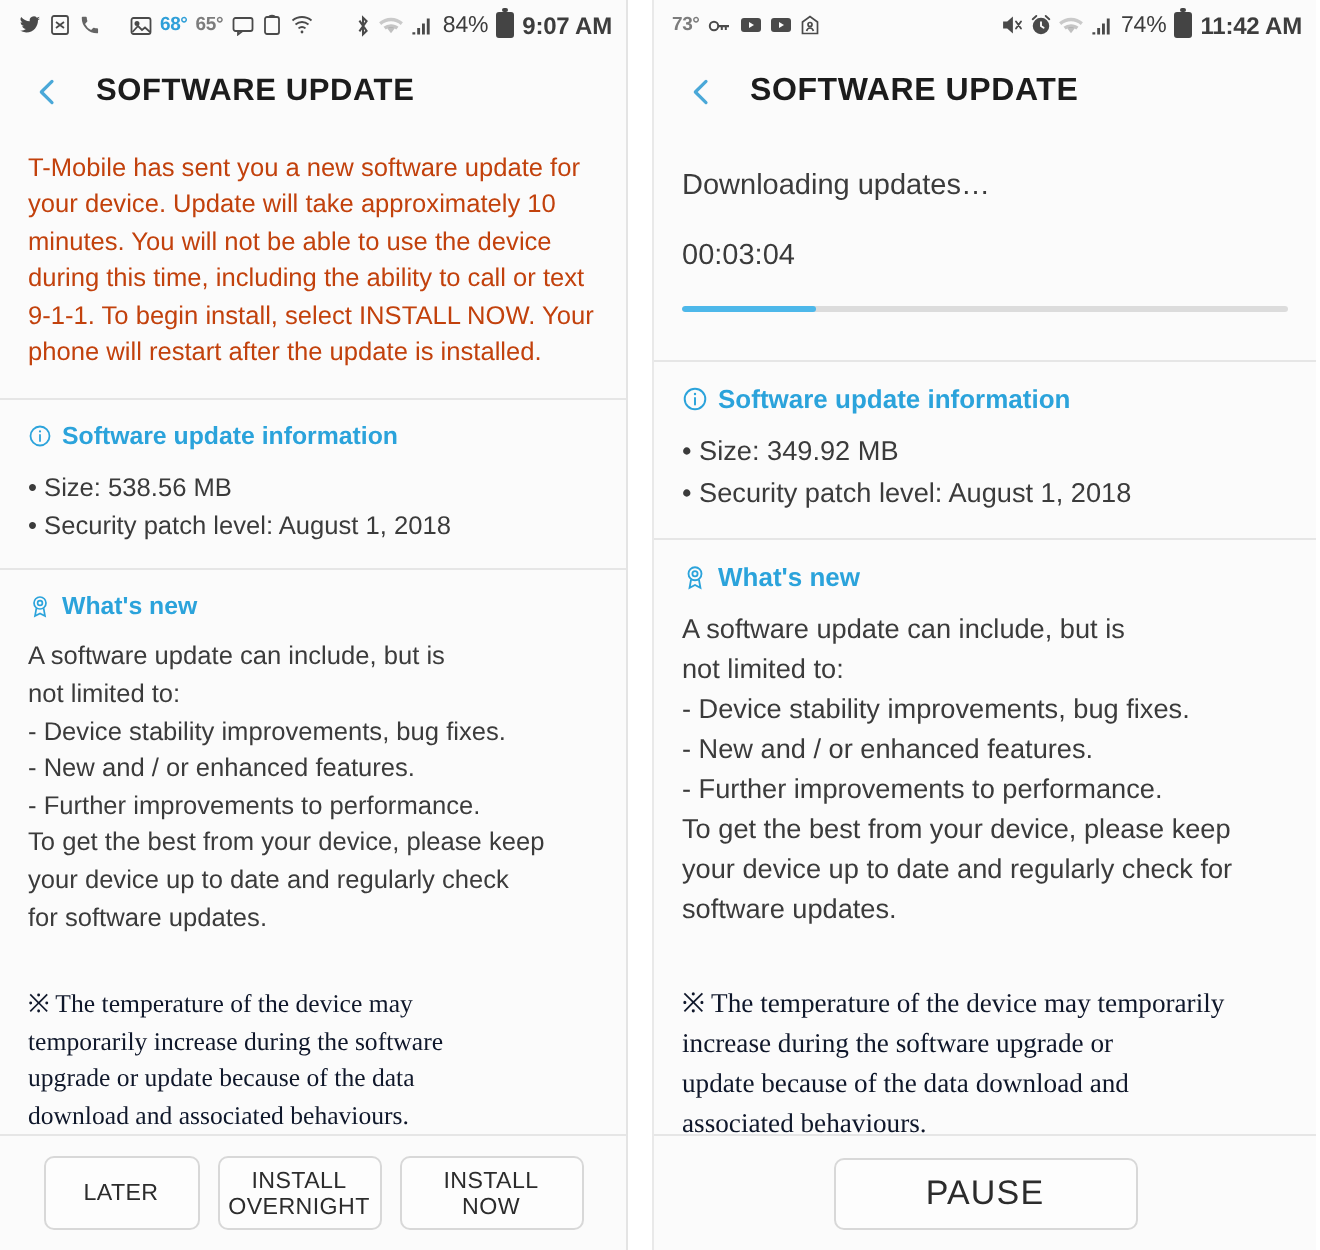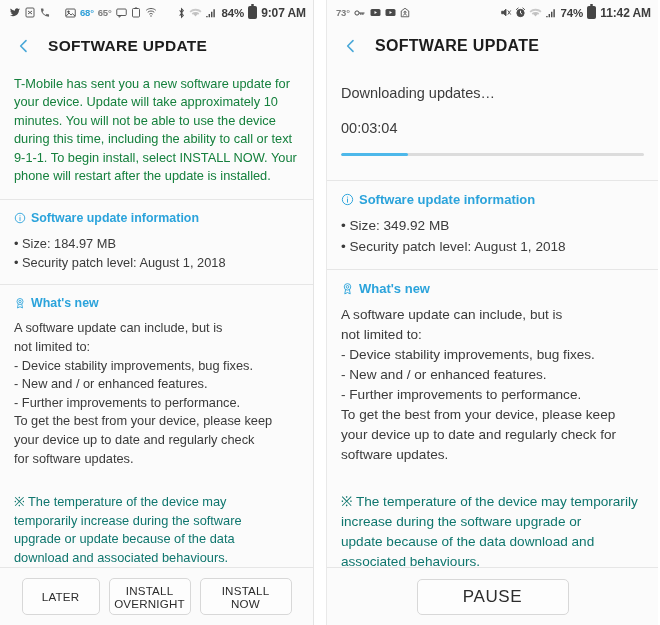--- a/index.html
+++ b/index.html
@@ -73,21 +73,21 @@
   }
   .sb-temp {
     font-size: 9.5px;
     font-weight: bold;
     letter-spacing: -0.2px;
   }
   .sb-temp.blue { color: #2f9fd8; }
   .sb-temp.gray { color: #7c7c7c; }
   .sb-batt {
     font-size: 11.5px;
-    font-weight: 700;
+    font-weight: 400;
     letter-spacing: -0.1px;
     color: #3d3d3d;
     margin-left: 1px;
   }
   .sb-time {
     font-size: 12px;
     font-weight: 600;
     color: #3d3d3d;
     letter-spacing: -0.1px;
   }
@@ -139,21 +139,21 @@
   
   .content {
     flex: 1 1 auto;
     overflow: hidden;
     padding: 0 14px;
     box-sizing: border-box;
   }
   .intro {
     font-size: 12.8px;
     line-height: 18.4px;
-    color: #15803d;
+    color: #c2410c;
     padding: 8px 0 14px 0;
   }
   .sep {
     height: 1px;
     background: #e6e6e6;
     margin: 0 -14px;
   }
   .section {
     padding: 11px 0 12px 0;
   }
@@ -183,23 +183,24 @@
   .bullets {
     font-size: 12.8px;
     line-height: 19px;
     color: #3b3b3b;
   }
   .panel-right .bullets { font-size: 13.6px; line-height: 20.5px; }
   .bullets div { white-space: pre-wrap; }
   .note {
     font-size: 12.8px;
     line-height: 18.6px;
-    color: #0f766e;
+    color: #0f172a;
     padding: 13px 0 6px 0;
     white-space: pre-line;
+    font-family: Liberation Serif, serif;
   }
   .panel-right .note { font-size: 13.6px; line-height: 20px; padding-top: 15px; }
 
   
   .progress-block {
     padding: 16px 0 14px 0;
   }
   .dl-label {
     font-size: 14.5px;
     color: #3b3b3b;
@@ -366,21 +367,21 @@
           <span class="sec-icon">
             <svg width="12" height="12" viewBox="0 0 24 24" fill="none" stroke="#2ba3db" stroke-width="1.8">
                 <circle cx="12" cy="12" r="9.5"></circle>
                 <path d="M12 11v6" stroke-linecap="round"></path>
                 <circle cx="12" cy="7.4" r="1.1" fill="#2ba3db" stroke="none"></circle>
               </svg>
           </span>
           <span>Software update information</span>
         </div>
         <div class="bullets">
-          <div>• Size: 184.97 MB</div>
+          <div>• Size: 538.56 MB</div>
           <div>• Security patch level: August 1, 2018</div>
         </div>
       </div>
       <div class="sep"></div>
 
       <div class="section">
         <div class="sec-head">
           <span class="sec-icon">
             <svg width="12" height="12" viewBox="0 0 24 24" fill="none" stroke="#2ba3db" stroke-width="1.7">
                 <circle cx="12" cy="9" r="6"></circle>

